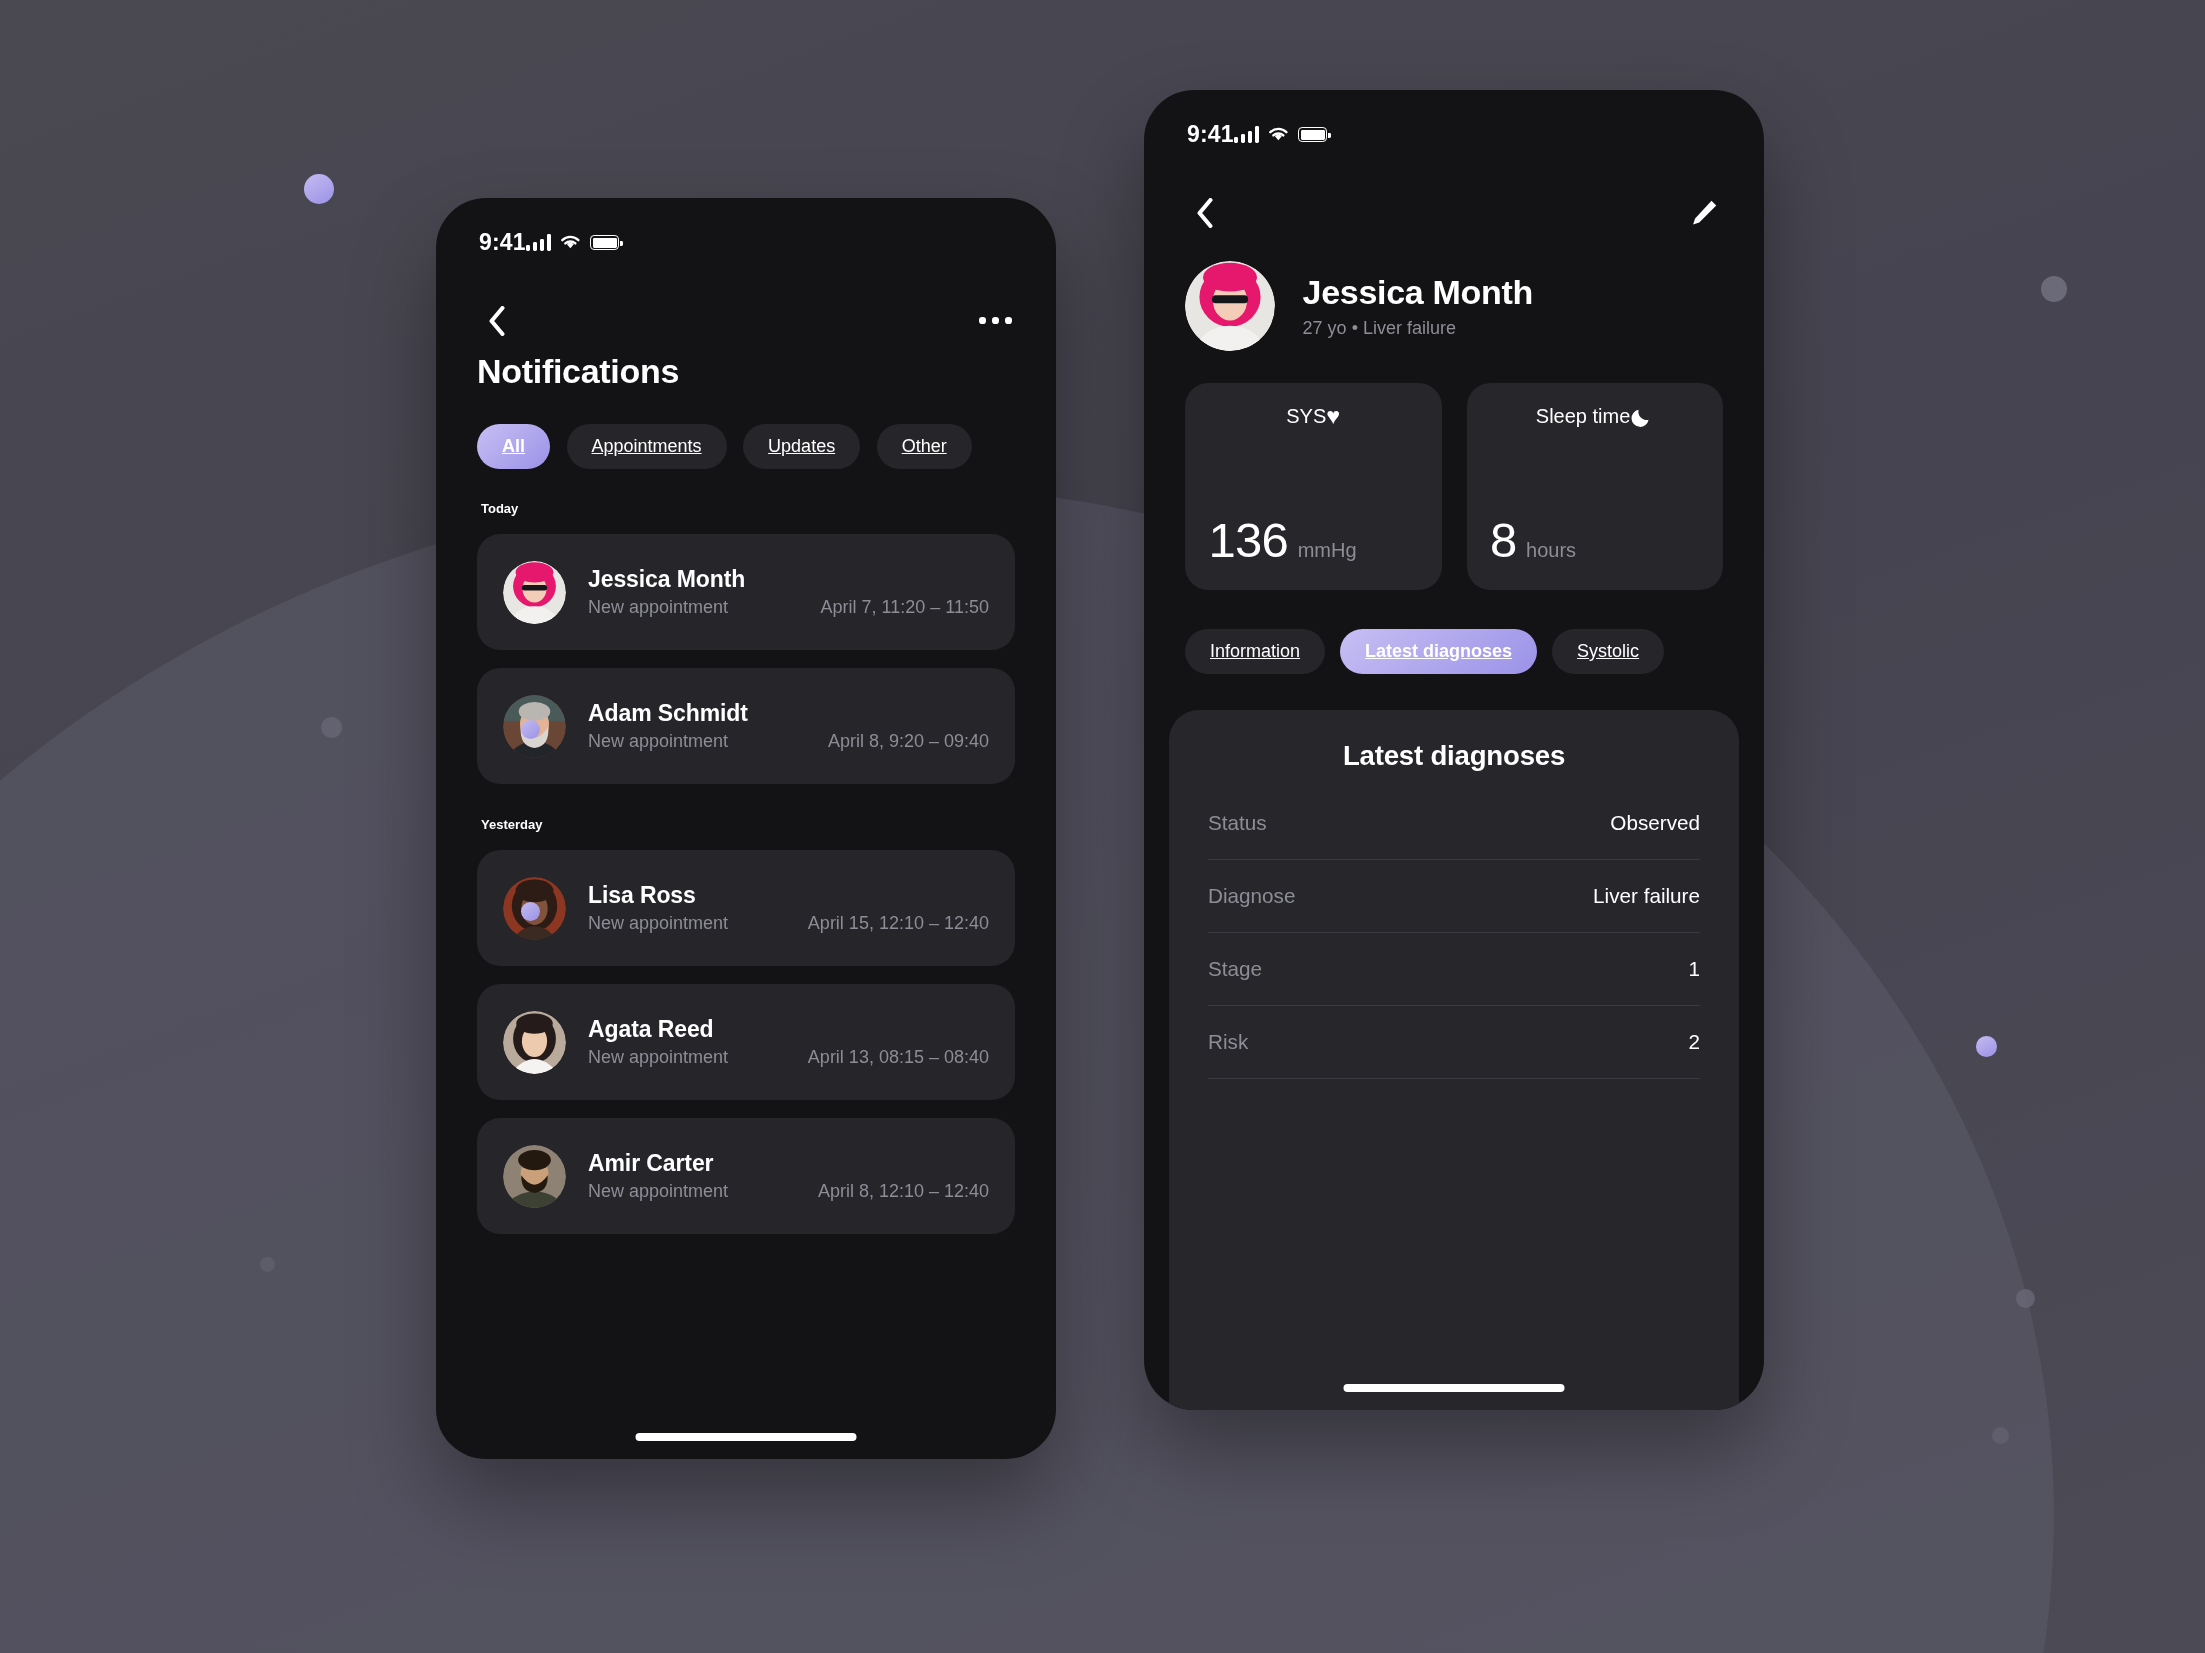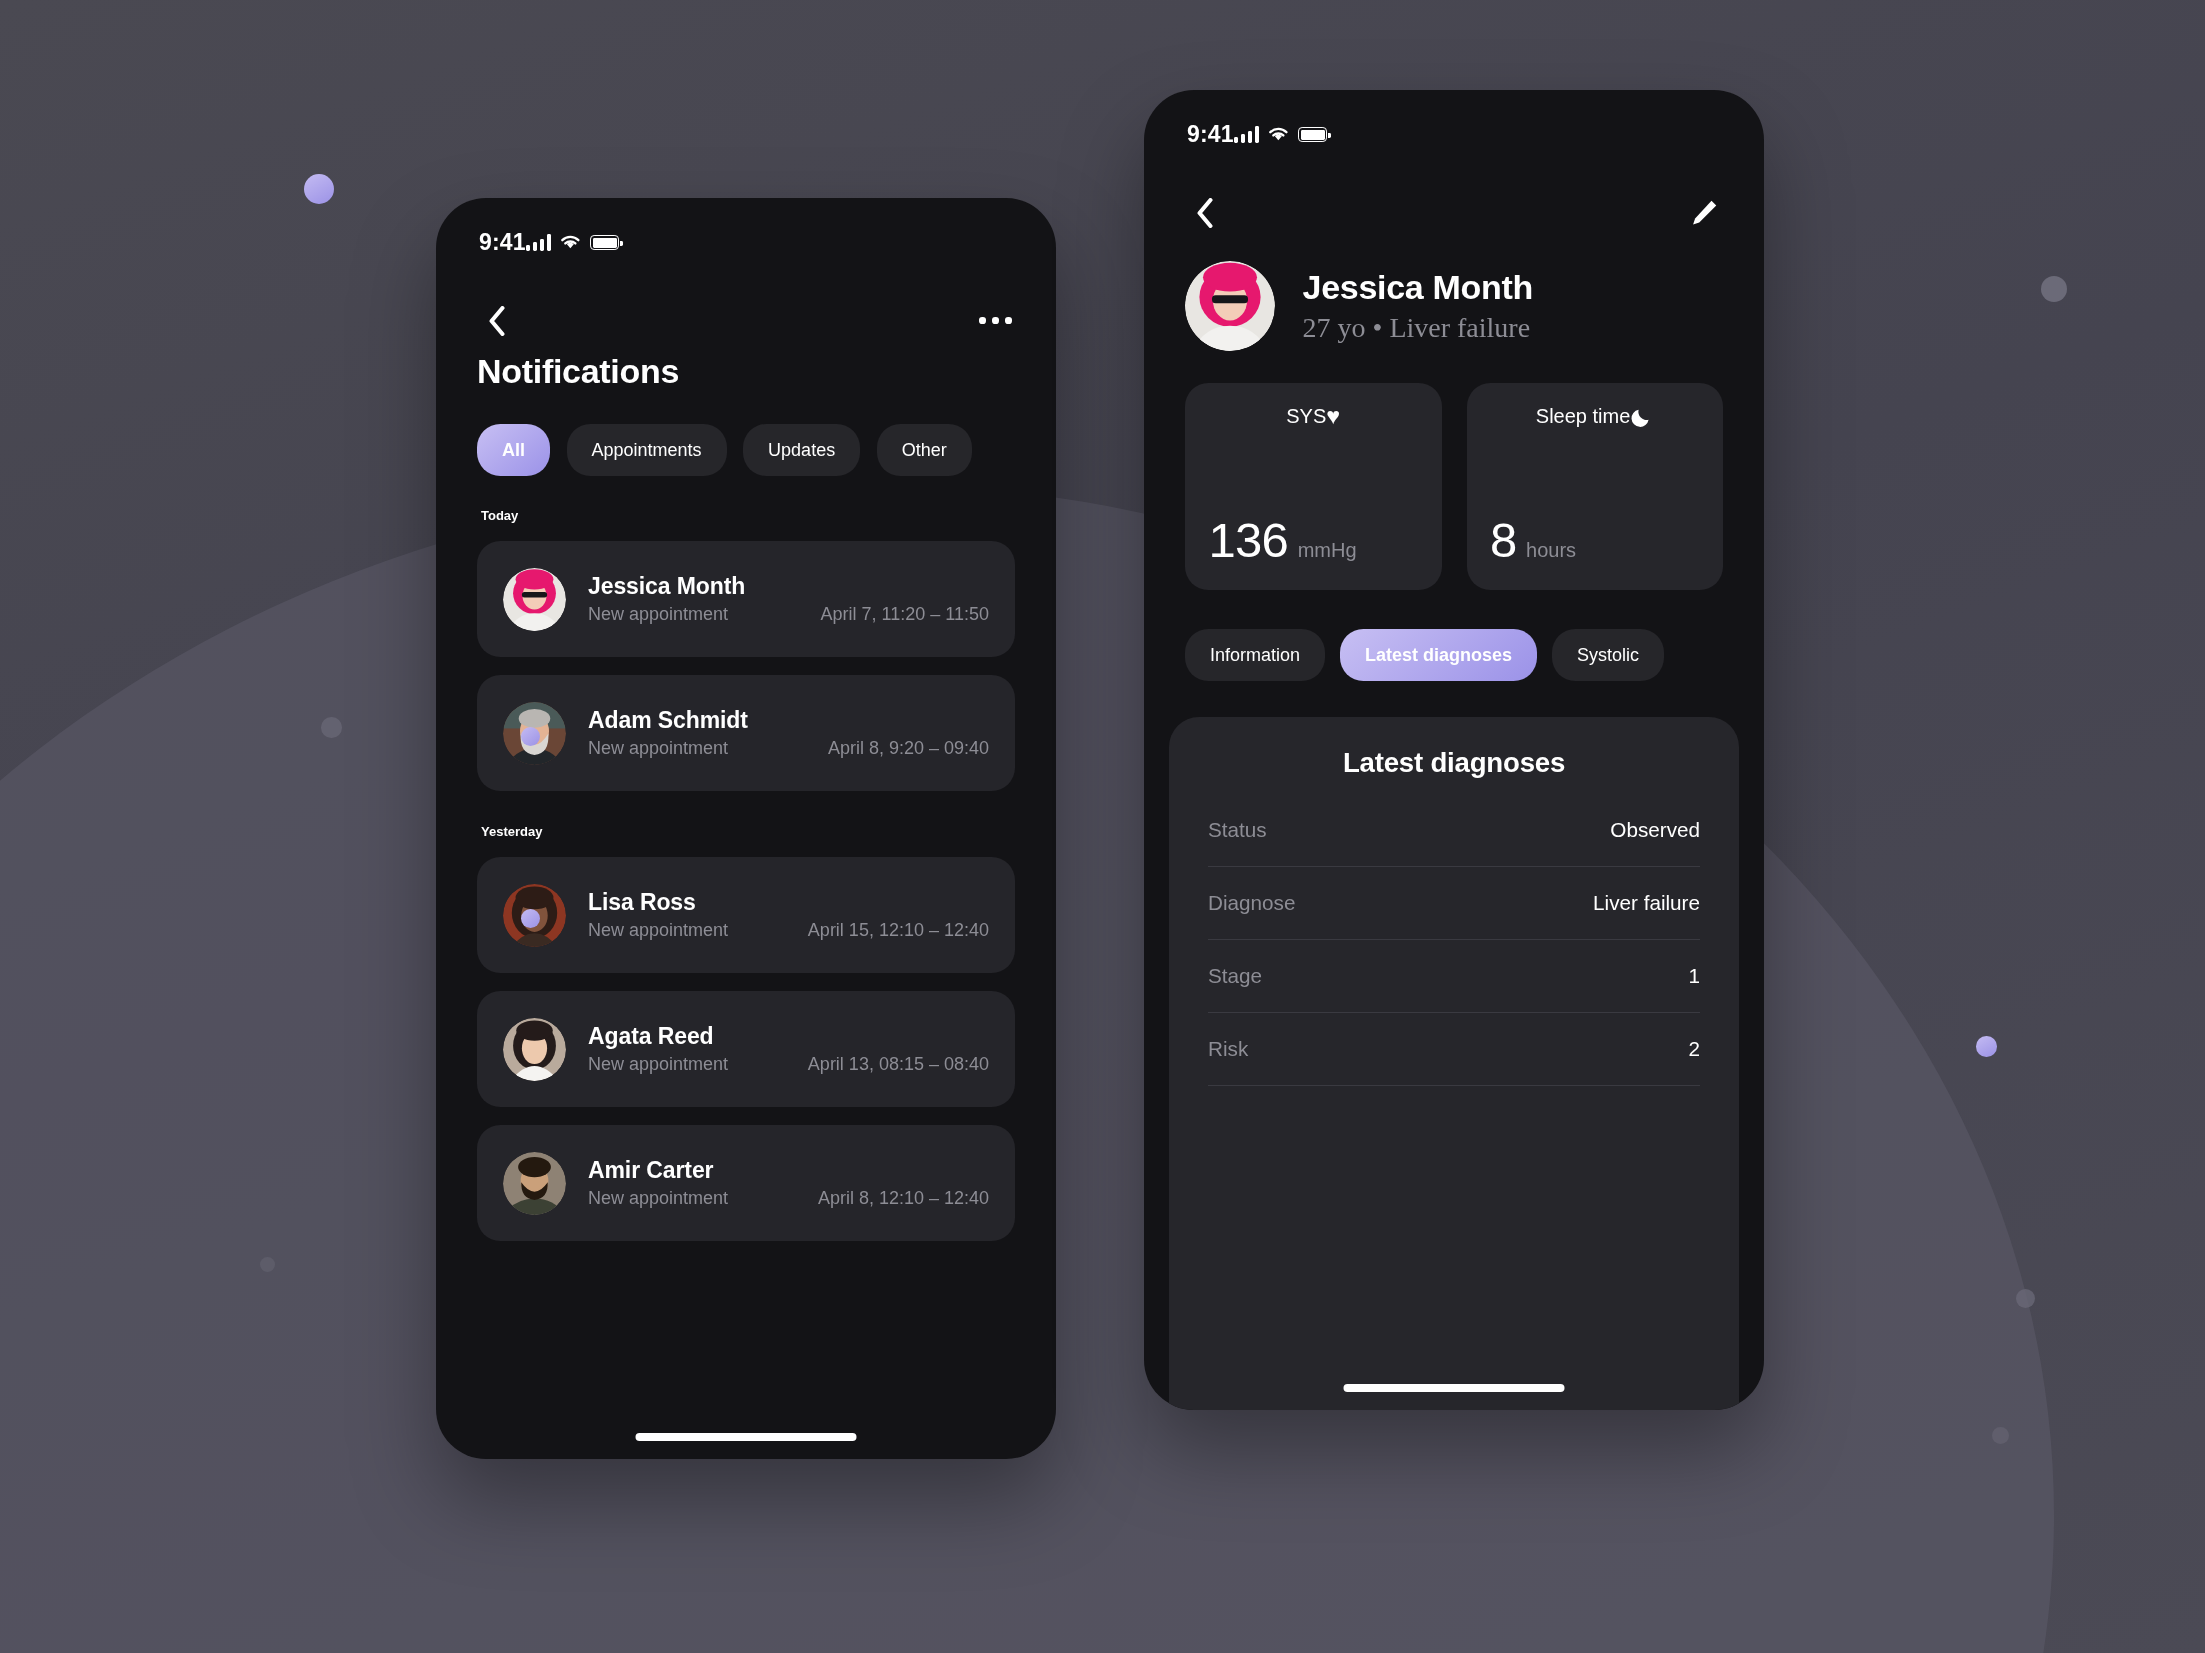--- a/index.html
+++ b/index.html
@@ -89,24 +89,24 @@
   
   .page-title {
     color: #fff; font-size: 34px; font-weight: 700; letter-spacing: -0.3px;
     padding: 0 41px; margin-top: 12px;
   }
   .chiprow {
     display: flex; gap: 16.5px; padding: 0 41px; margin-top: 33px;
     flex: 0 0 auto;
   }
   .chip {
-    height: 52px; border-radius: 23.4px; background: #26262a;
+    height: 45px; border-radius: 23.4px; background: #26262a;
     color: #fff; font-size: 18px; font-weight: 500;
     display: flex; align-items: center; justify-content: center;
-    padding: 0 25px; white-space: nowrap; flex: 0 0 auto;
+    padding: 0 25px; white-space: nowrap; flex: 0 0 auto; text-decoration: underline;
   }
   .chip.active {
     background: linear-gradient(140deg, #c7bff3 0%, #9b92e8 100%);
     font-weight: 700;
   }
 
   .list { padding: 0 41px; margin-top: 32px; overflow: hidden; flex: 1 1 auto; }
   .group-label {
     color: #fff; font-size: 13px; font-weight: 600;
     margin: 0 0 18px 4px;
@@ -146,21 +146,21 @@
     bottom: 18px; width: 221px; height: 8.3px; border-radius: 4.1px; background: #fff;
   }
 
   
   .profile {
     display: flex; align-items: center; gap: 27.6px;
     padding: 0 41px; margin-top: 29px; flex: 0 0 auto;
   }
   .profile .avatar { width: 90px; height: 90px; }
   .profile-name { color: #fff; font-size: 34px; font-weight: 600; letter-spacing: -0.3px; }
-  .profile-meta { color: #8d8d95; font-size: 28px; margin-top: 5.5px; font-family: Liberation Serif, serif; }
+  .profile-meta { color: #8d8d95; font-size: 18px; margin-top: 5.5px; }
 
   .stats { display: flex; gap: 25px; padding: 0 41px; margin-top: 32px; flex: 0 0 auto; }
   .stat {
     flex: 1 1 0; background: #26262b; border-radius: 23.4px;
     height: 207px; padding: 22px 23.4px;
     display: flex; flex-direction: column; justify-content: space-between;
   }
   .stat-head { display: flex; align-items: center; justify-content: center; }
   .stat-label { color: #fff; font-size: 20px; font-weight: 500; }
   .stat-ico { color: #fff; font-size: 23.4px; line-height: 1; display:flex; align-items:center; }

